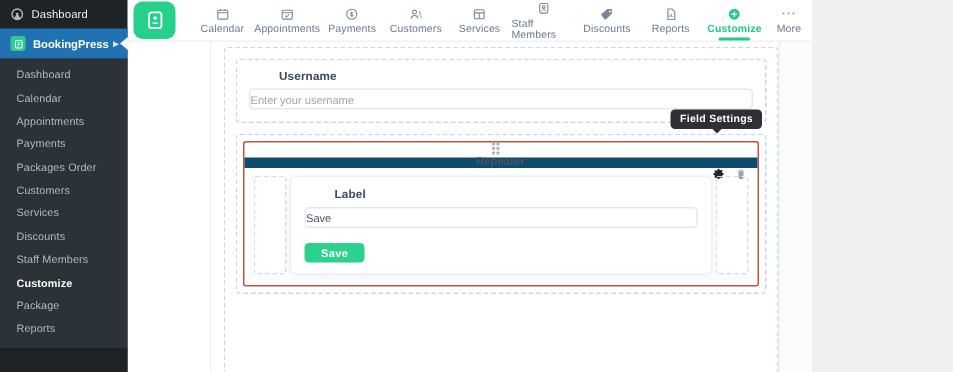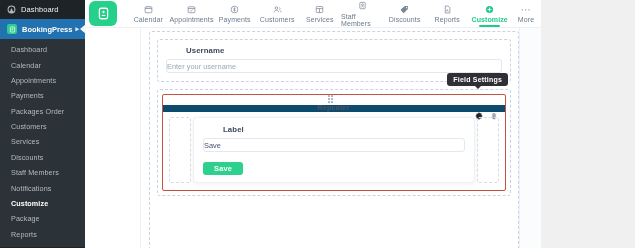--- a/index.html
+++ b/index.html
@@ -288,21 +288,20 @@
     <div class="wp-submenu">
       <div class="wp-subitem">Dashboard</div>
       <div class="wp-subitem">Calendar</div>
       <div class="wp-subitem">Appointments</div>
       <div class="wp-subitem">Payments</div>
       <div class="wp-subitem">Packages Order</div>
       <div class="wp-subitem">Customers</div>
       <div class="wp-subitem">Services</div>
       <div class="wp-subitem">Discounts</div>
       <div class="wp-subitem">Staff Members</div>
-      <div class="wp-subitem">Notifications</div>
       <div class="wp-subitem current">Customize</div>
       <div class="wp-subitem">Package</div>
       <div class="wp-subitem">Reports</div>
 
     </div>
 
     <div class="wp-spacer"></div>
 
   </div>
 

